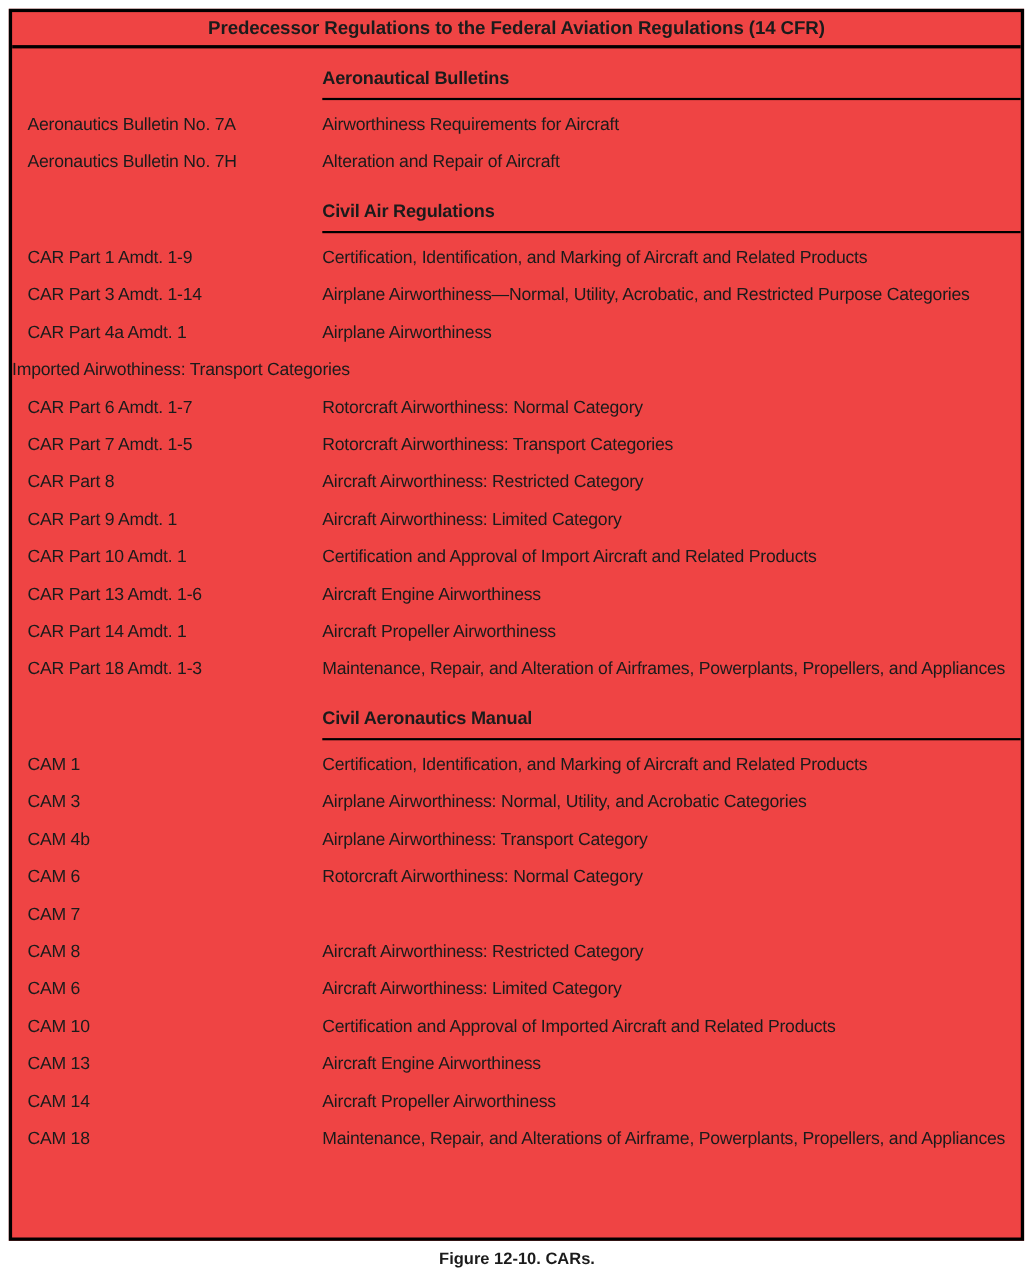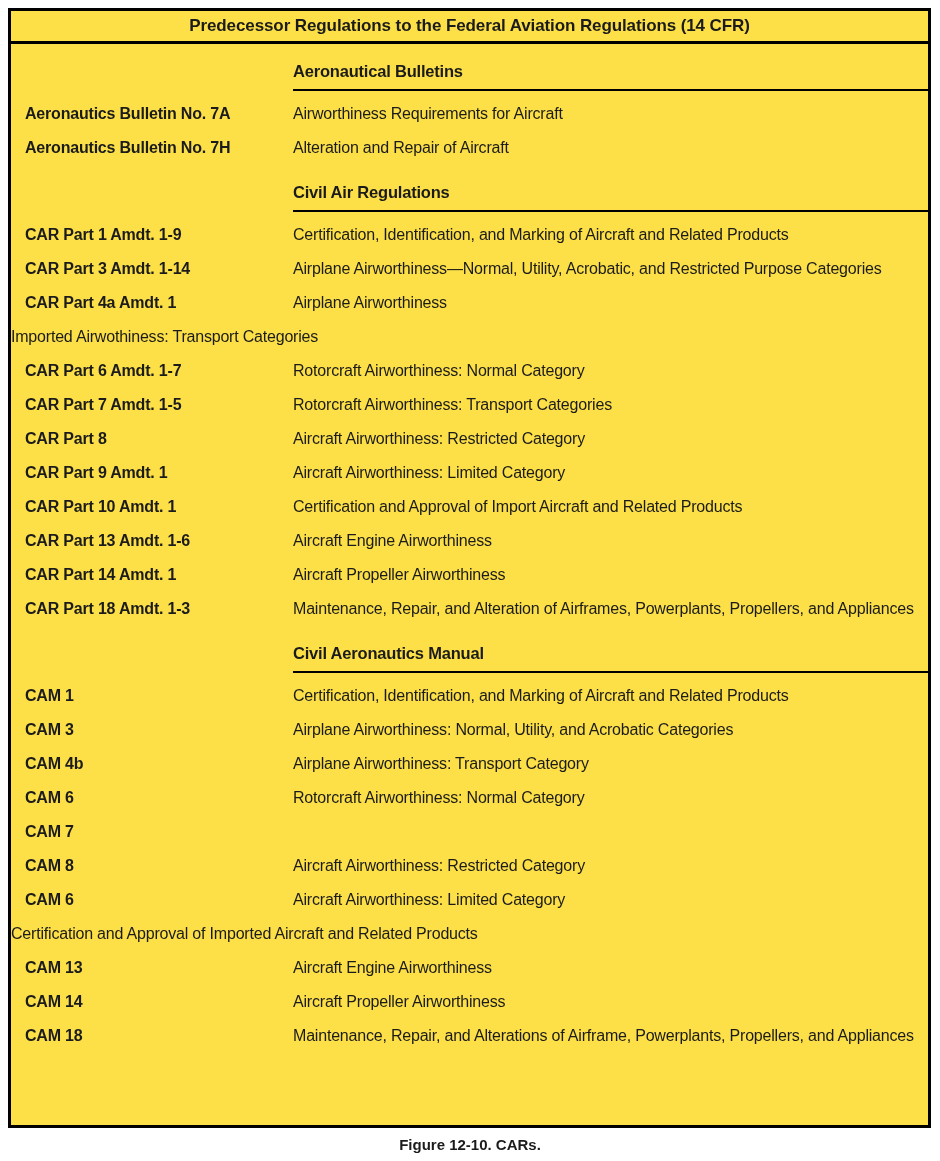--- a/index.html
+++ b/index.html
@@ -8,21 +8,21 @@
     background: #ffffff;
     font-family: "Liberation Sans", sans-serif;
     color: #1b1b1b;
     position: relative;
   }
   .figure-table {
     position: absolute;
     left: 8px; top: 8px; right: 9px;
     height: 1120px;
     border: 3px solid #000;
-    background: #fde047;
+    background: #ef4444;
     overflow: hidden;
   }
   .title-bar {
     height: 33px;
     border-bottom: 3px solid #000;
     display: flex;
     align-items: center;
     justify-content: center;
     font-weight: bold;
     font-size: 17px;
@@ -33,21 +33,20 @@
     display: flex;
     align-items: flex-start;
     padding: 4px 0;
     line-height: 26px;
     font-size: 16px;
     letter-spacing: -0.2px;
   }
   .col1 {
     flex: 0 0 282px;
     padding-left: 14px;
-    font-weight: bold;
   }
   .col2 {
     flex: 1 1 auto;
     padding-right: 6px;
   }
   .header-row {
     margin-top: 14px;
     margin-bottom: 6px;
     padding: 0;
   }
@@ -167,20 +166,21 @@
         </div>
         <div class="row">
           <div class="col1">CAM 8</div>
           <div class="col2">Aircraft Airworthiness: Restricted Category</div>
         </div>
         <div class="row">
           <div class="col1">CAM 6</div>
           <div class="col2">Aircraft Airworthiness: Limited Category</div>
         </div>
         <div class="row">
+          <div class="col1">CAM 10</div>
           <div class="col2">Certification and Approval of Imported Aircraft and Related Products</div>
         </div>
         <div class="row">
           <div class="col1">CAM 13</div>
           <div class="col2">Aircraft Engine Airworthiness</div>
         </div>
         <div class="row">
           <div class="col1">CAM 14</div>
           <div class="col2">Aircraft Propeller Airworthiness</div>
         </div>

